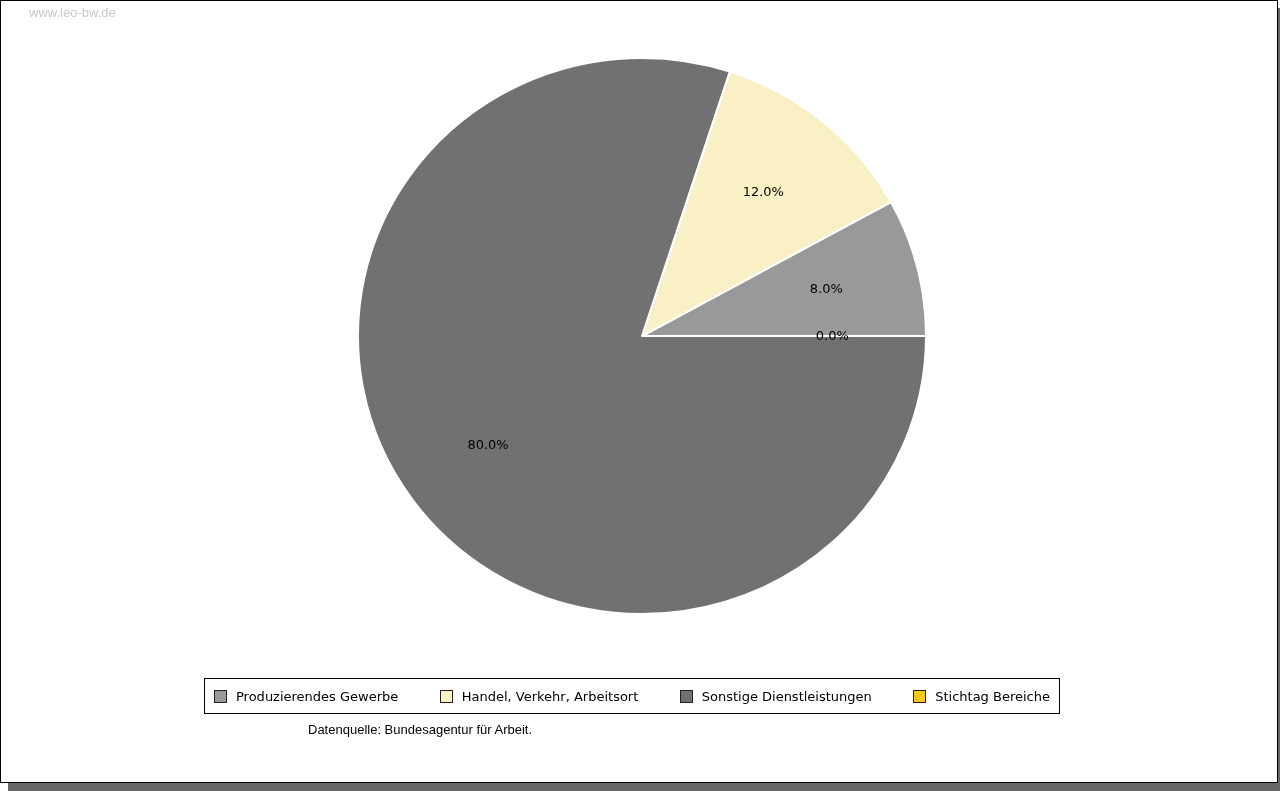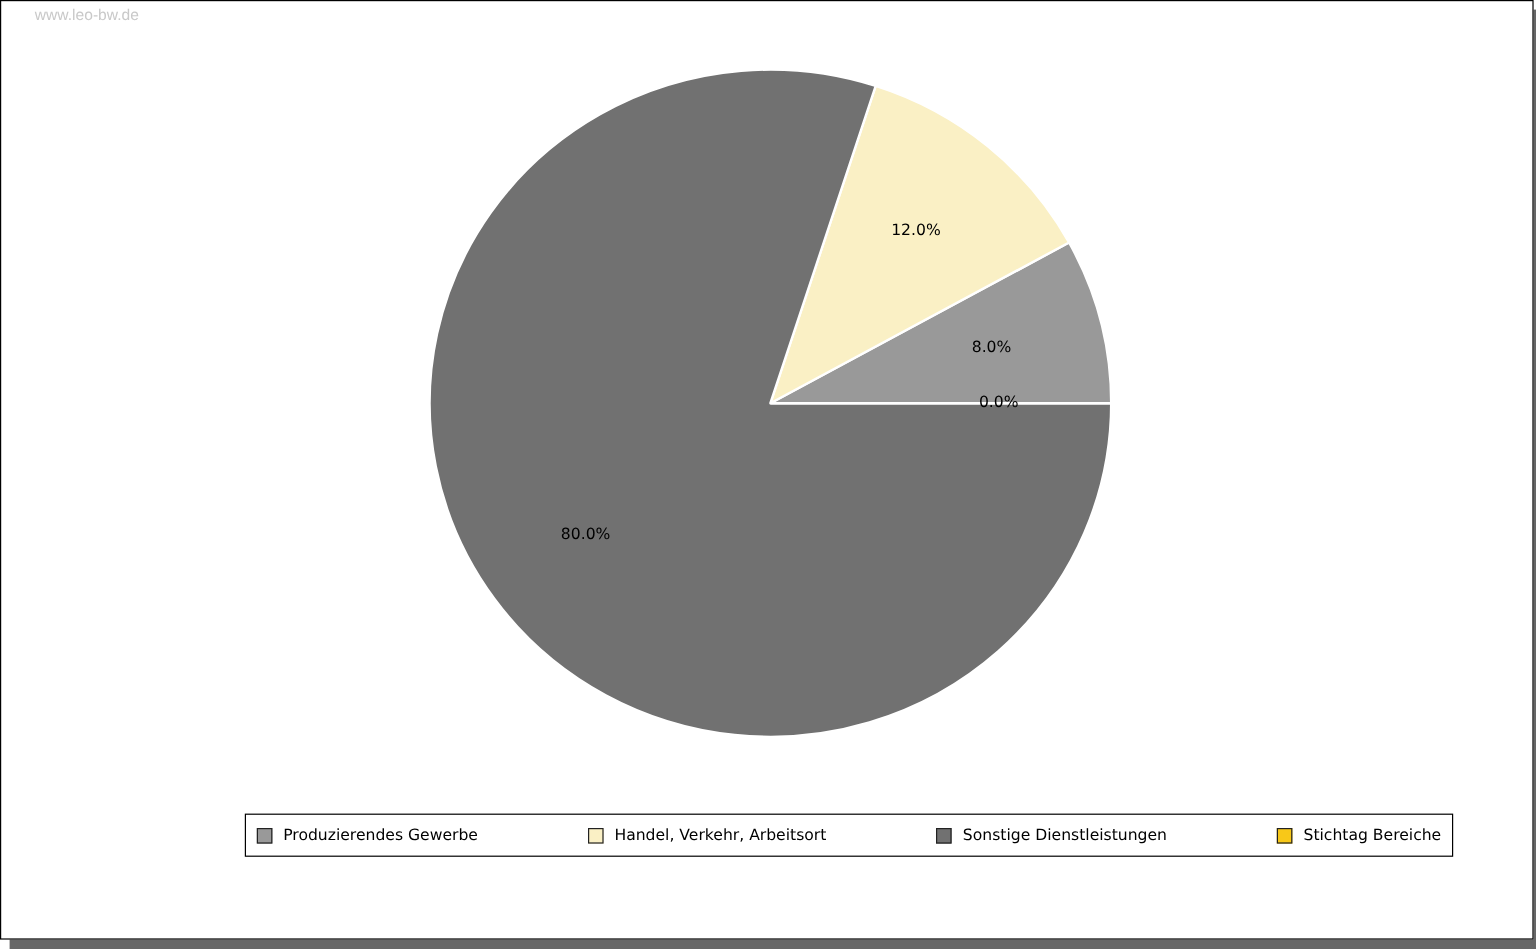--- a/index.html
+++ b/index.html
@@ -30,21 +30,21 @@
 
   .pie-svg { position: absolute; left: 0; top: 0; }
 
   .pie-label {
     font-family: "DejaVu Sans", sans-serif;
     font-size: 13px; fill: #000000;
   }
 
   .legend-box {
     position: absolute; left: 203px; top: 677px;
-    width: 1007px; height: 22px;
+    width: 856px; height: 22px;
     border: 1px solid #000000;
     background: #ffffff;
     display: flex; align-items: center;
     justify-content: space-between;
     padding: 17px 9px;
   }
   .legend-item { display: flex; align-items: center; }
   .legend-swatch {
     width: 13px; height: 13px;
     border: 1px solid #222222;
@@ -98,15 +98,16 @@
         <span class="legend-label">Sonstige Dienstleistungen</span>
       </div>
       <div class="legend-item">
         <span class="legend-swatch" style="background: rgb(248, 200, 24);"></span>
         <span class="legend-label">Stichtag Bereiche</span>
       </div>
     </div>
 
   <div class="footnotes">
     <div class="footnote-gap"></div>
+    <div>Datenquelle: Bundesagentur für Arbeit.</div>
   </div>
 
 </div>
 
 </body></html>

